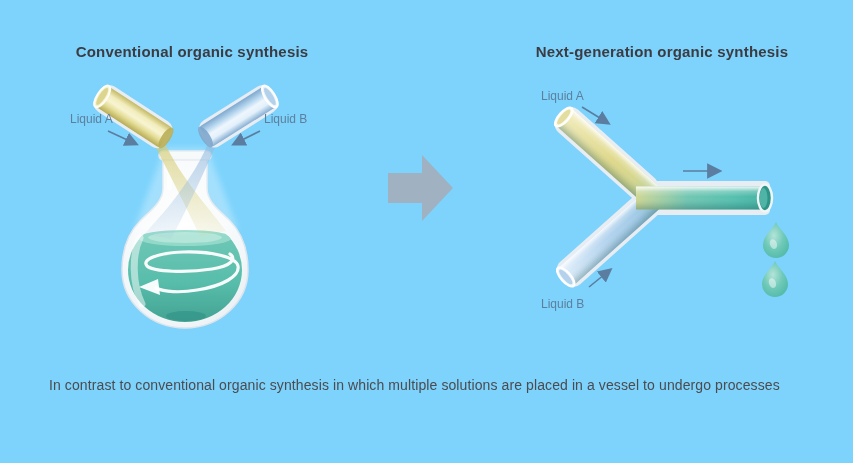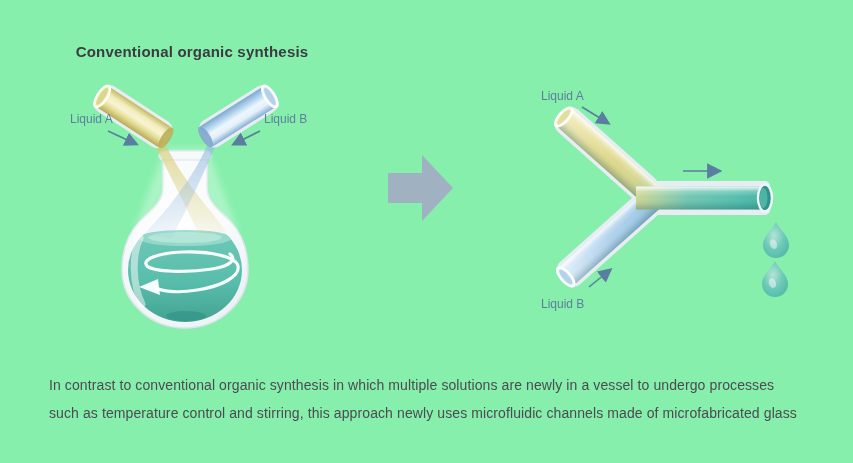--- a/index.html
+++ b/index.html
@@ -1,21 +1,21 @@
 <!DOCTYPE html>
 <html><head>
 <meta charset="utf-8">
 <style>
   * { margin: 0; padding: 0; box-sizing: border-box; }
   body { background: #ffffff; font-family: "Liberation Sans", "DejaVu Sans", sans-serif; }
   .stage {
     position: relative;
     width: 853px;
     height: 463px;
-    background: #86efac;
+    background: #7dd3fc;
     overflow: hidden;
   }
   .panel-title {
     position: absolute;
     top: 43px;
     width: 344px;
     text-align: center;
     font-size: 15px;
     font-weight: 600;
     letter-spacing: 0.2px;
@@ -44,20 +44,21 @@
     letter-spacing: 0.1px;
   }
   .cap-line { white-space: nowrap; }
 </style>
 </head>
 <body>
 
 <div class="stage">
 
   <div class="panel-title left">Conventional organic synthesis</div>
+  <div class="panel-title right">Next-generation organic synthesis</div>
 
   <svg class="illu left" width="320" height="285" viewBox="0 0 320 285">
     <defs>
       <linearGradient id="LyellowCross" x1="0" y1="0" x2="0" y2="1">
         <stop offset="0" stop-color="#c3b964"></stop>
           <stop offset="0.28" stop-color="#f2edbd"></stop>
         <stop offset="0.5" stop-color="#f8f4d2"></stop>
           <stop offset="0.72" stop-color="#e4dd96"></stop>
         <stop offset="1" stop-color="#b6ab55"></stop>
       </linearGradient>
@@ -233,17 +234,16 @@
       <ellipse cx="-4" cy="4" rx="3.5" ry="5" fill="#ffffff" opacity="0.45" transform="rotate(-18)"></ellipse>
     </g>
 
     <text class="lbl" x="13" y="32">Liquid A</text>
     <line x1="54" y1="39" x2="80" y2="55" stroke="#5b7da0" stroke-width="1.6" marker-end="url(#Rah)"></line>
     <text class="lbl" x="13" y="240">Liquid B</text>
     <line x1="61" y1="219" x2="82" y2="202" stroke="#5b7da0" stroke-width="1.6" marker-end="url(#Rah)"></line>
   </svg>
 
   <div class="caption">
-    <p class="cap-line">In contrast to conventional organic synthesis in which multiple solutions are newly in a vessel to undergo processes</p>
-    <p class="cap-line">such as temperature control and stirring, this approach newly uses microfluidic channels made of microfabricated glass</p>
+    <p class="cap-line">In contrast to conventional organic synthesis in which multiple solutions are placed in a vessel to undergo processes</p>
   </div>
 
 </div>
 
 </body></html>

